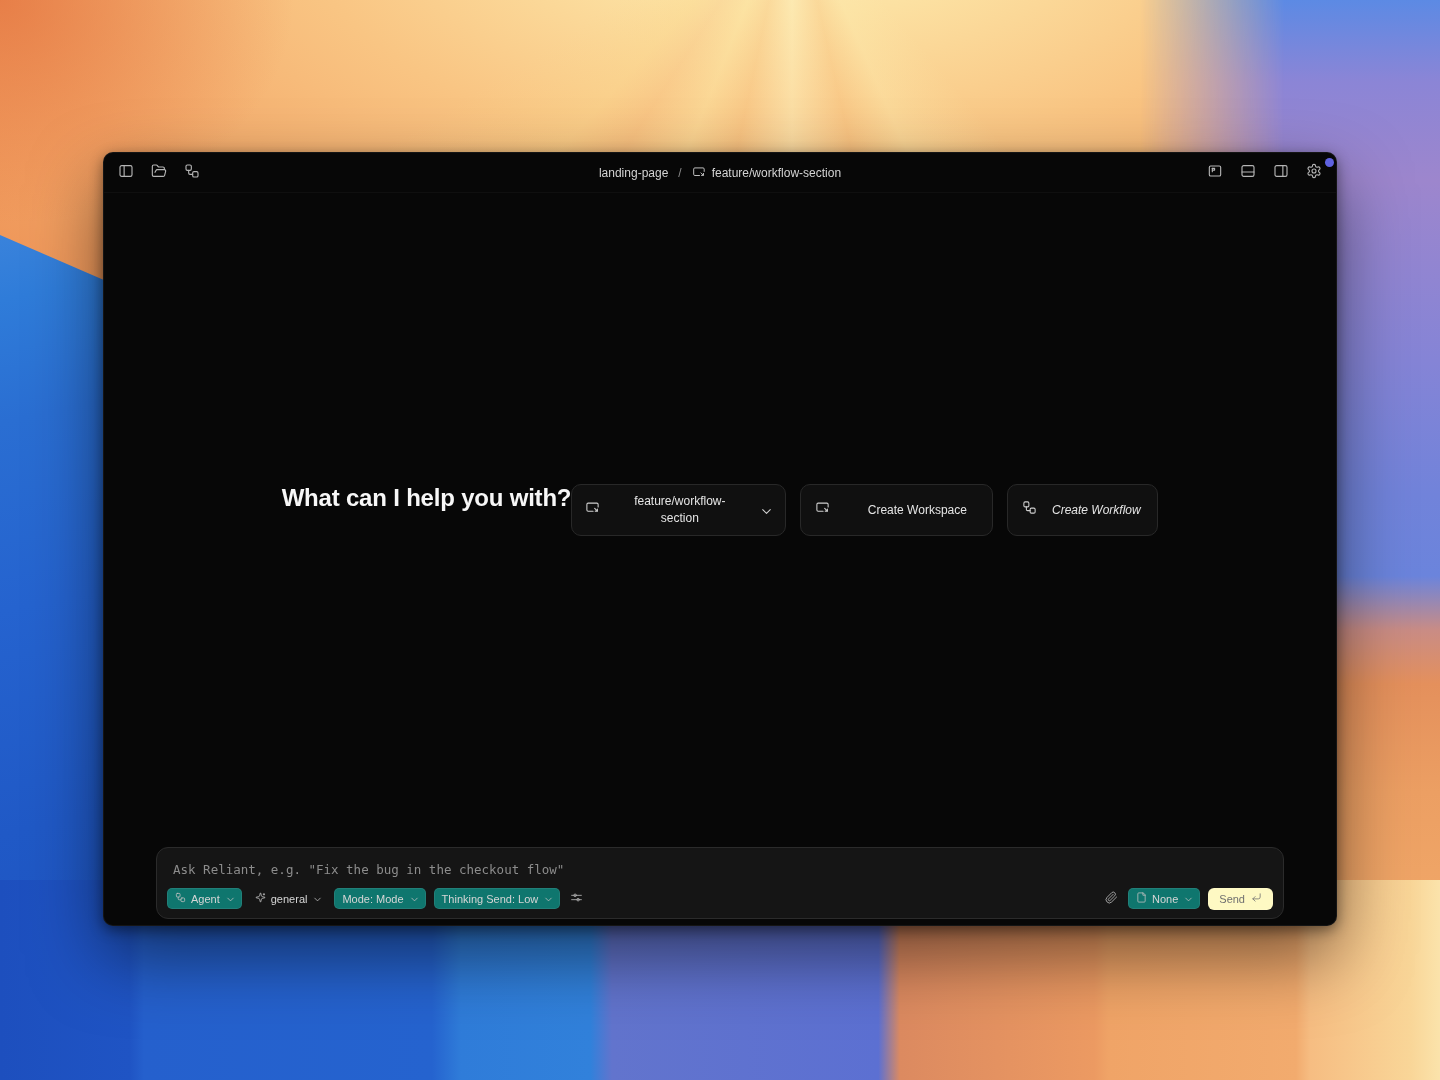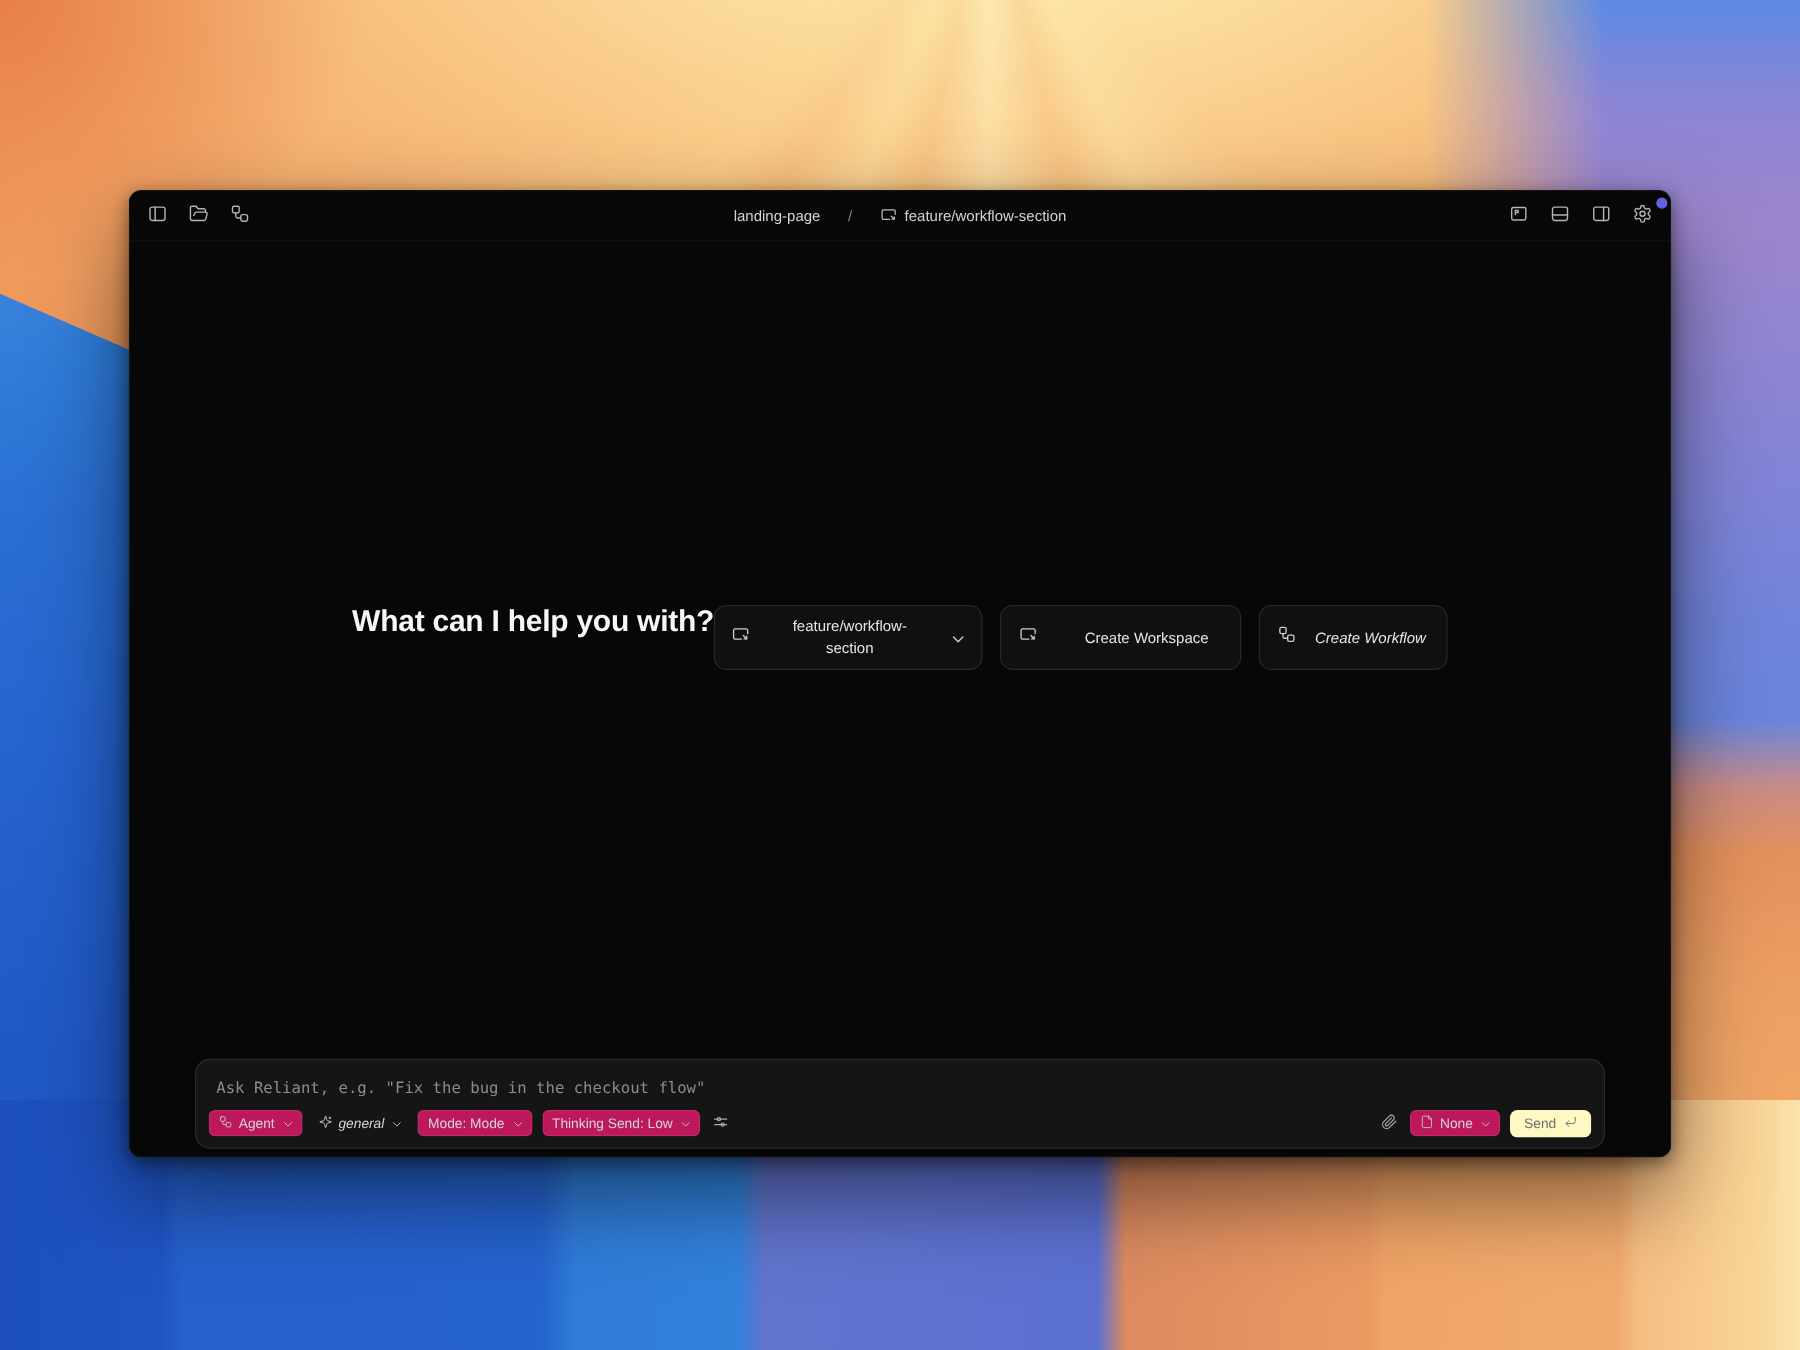--- a/index.html
+++ b/index.html
@@ -49,21 +49,21 @@
     border-radius:50%; background:#5f62e0; }
 
   .titlebar { position:absolute; left:0; top:0; right:0; height:40px;
     display:flex; align-items:center; padding:0 13px;
     border-bottom:1px solid rgba(255,255,255,.035); }
   .tb-group { display:flex; align-items:center; gap:15px; }
   .tb-btn { width:18px; height:18px; display:flex; align-items:center; justify-content:center;
     color:#b5b5b5; cursor:pointer; background:none; border:none; padding:0; }
   .tb-btn svg { width:16px; height:16px; }
   .tb-title { position:absolute; left:50%; top:0; height:40px; transform:translateX(-50%);
-    display:flex; align-items:center; gap:22px; font-size:12px; color:#d4d4d4; white-space:nowrap; }
+    display:flex; align-items:center; gap:10px; font-size:12px; color:#d4d4d4; white-space:nowrap; }
   .tb-title .sep { color:#8a8a8a; }
   .tb-seg { display:flex; align-items:center; gap:6px; }
   .tb-title svg { width:14px; height:14px; color:#c0c0c0; }
   .tb-spacer { flex:1; }
 
   
   .hero { position:absolute; left:0; top:40px; right:0; bottom:84px;
     display:flex; flex-direction:row; align-items:center; justify-content:center;
     transform:translateY(-19px); }
   .hero-heading { font-size:24px; font-weight:600; color:#f7f7f7; letter-spacing:-.2px; }
@@ -83,23 +83,23 @@
   
   .composer { position:absolute; left:52px; right:52px; bottom:6px; height:72px;
     background:#151515; border:1px solid #2b2b2b; border-radius:12px; }
   .composer-input { position:absolute; left:16px; right:16px; top:11px; height:20px;
     background:transparent; border:none; outline:none;
     font-family:"DejaVu Sans Mono","Liberation Mono",monospace; font-size:12.5px; color:#d8d8d8; }
   .composer-input::placeholder { color:#8c8c8c; opacity:1; }
   .chip-row { position:absolute; left:10px; right:10px; bottom:9px; height:21px;
     display:flex; align-items:center; gap:8px; }
   .chip { display:flex; align-items:center; gap:5px; height:21px; padding:0 7px;
-    background:#be185d; border:1px solid rgba(255,255,255,.08); border-radius:5px;
+    background:#0f766e; border:1px solid rgba(255,255,255,.08); border-radius:5px;
     font-size:11px; color:#d6d6d6; cursor:pointer; font-family:inherit; font-weight:500; }
-  .chip.ghost { background:transparent; border-color:transparent; padding:0 4px;font-style:italic; }
+  .chip.ghost { background:transparent; border-color:transparent; padding:0 4px; }
   .chip svg { width:11px; height:11px; color:#c2c2c2; }
   .chip .chev { width:9px; height:9px; color:#8e8e8e; }
   .icon-btn { background:none; border:none; padding:0 2px; display:flex; align-items:center;
     color:#ababab; cursor:pointer; height:21px; }
   .icon-btn svg { width:13px; height:13px; }
   .spacer { flex:1; }
   .send-btn { display:flex; align-items:center; gap:6px; height:22px; padding:0 10px;
     background:#fef9c3; border:1px solid rgba(255,255,255,.06); border-radius:6px;
     font-size:11px; color:#6f6f6f; cursor:pointer; font-family:inherit; font-weight:500; }
   .send-btn svg { width:11px; height:11px; color:#6f6f6f; }

